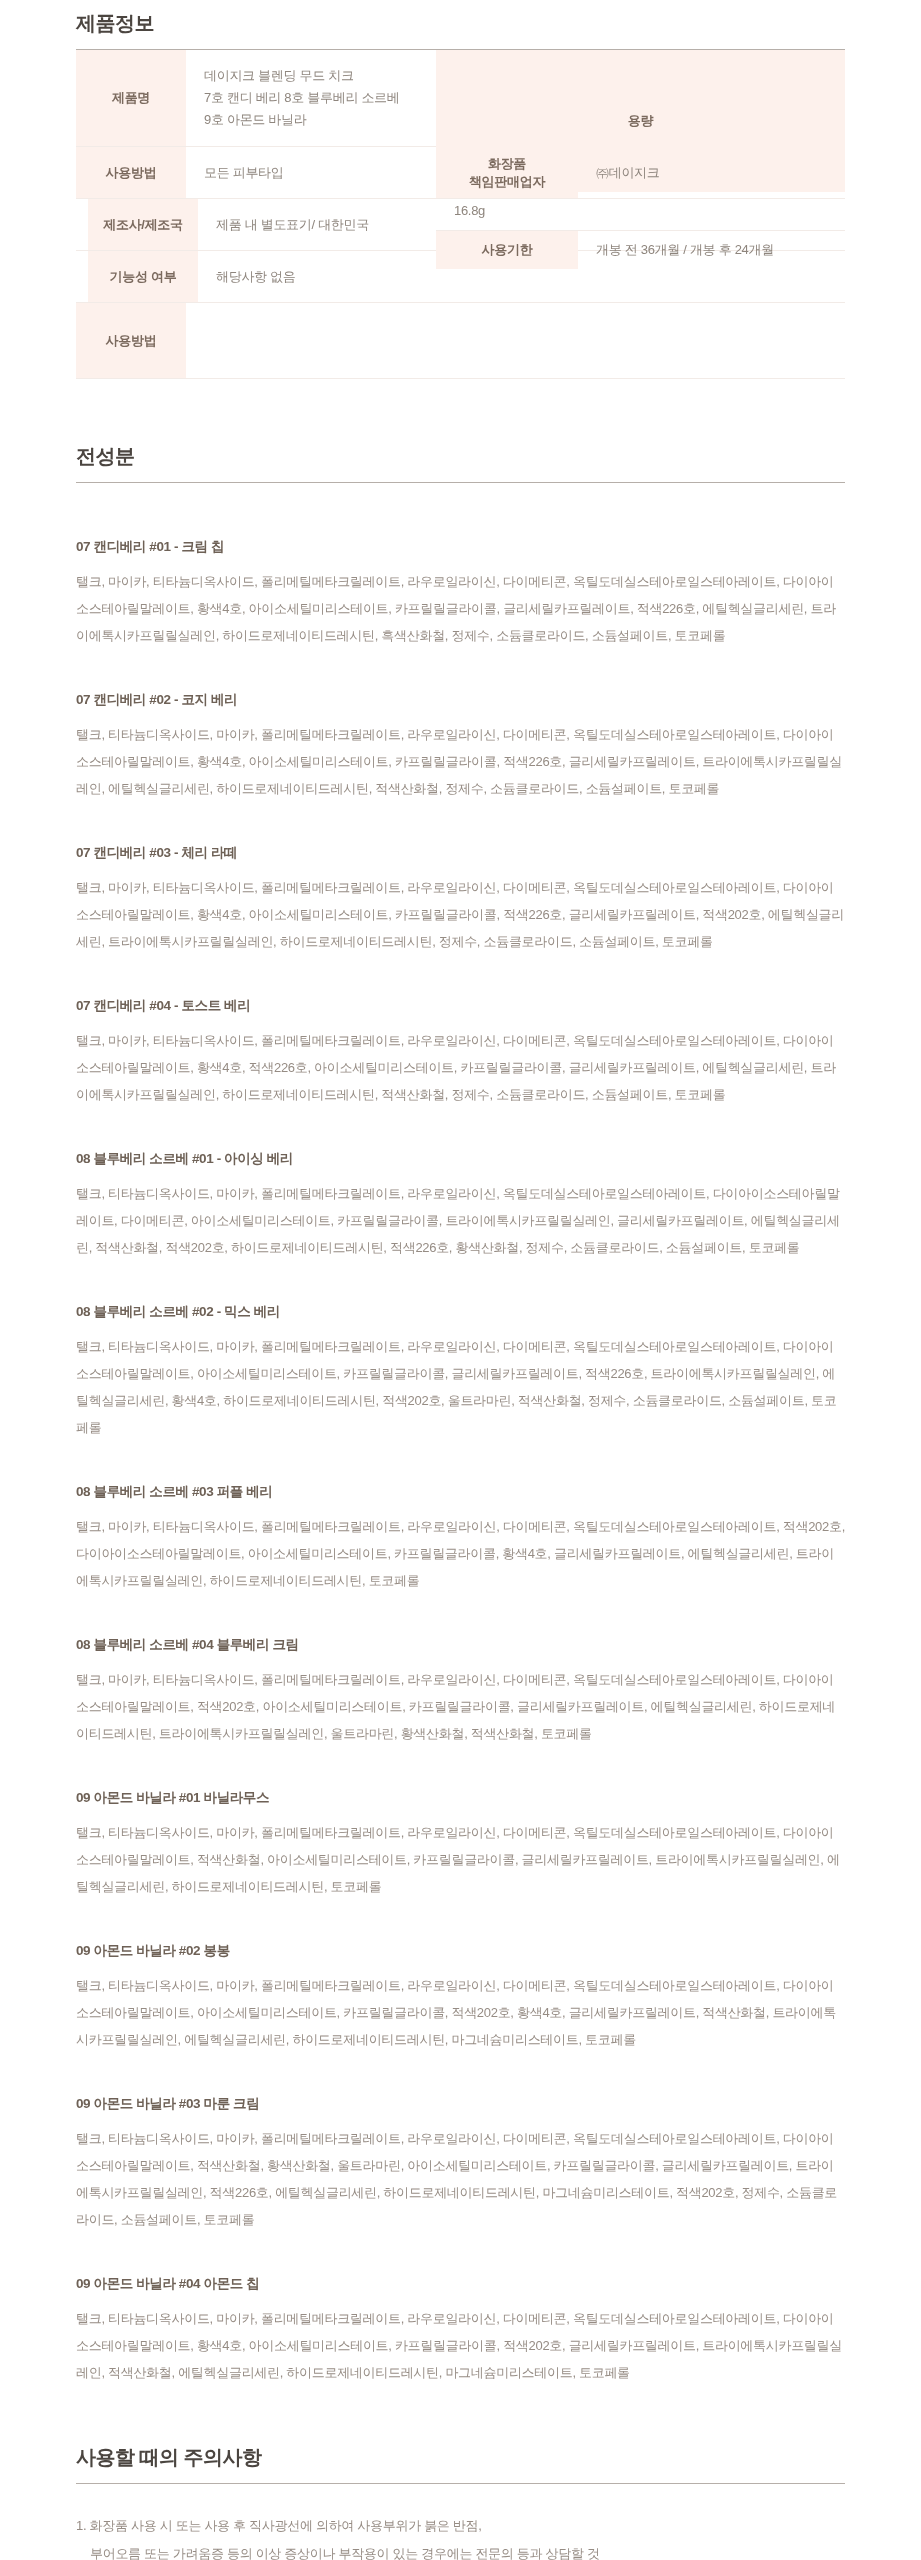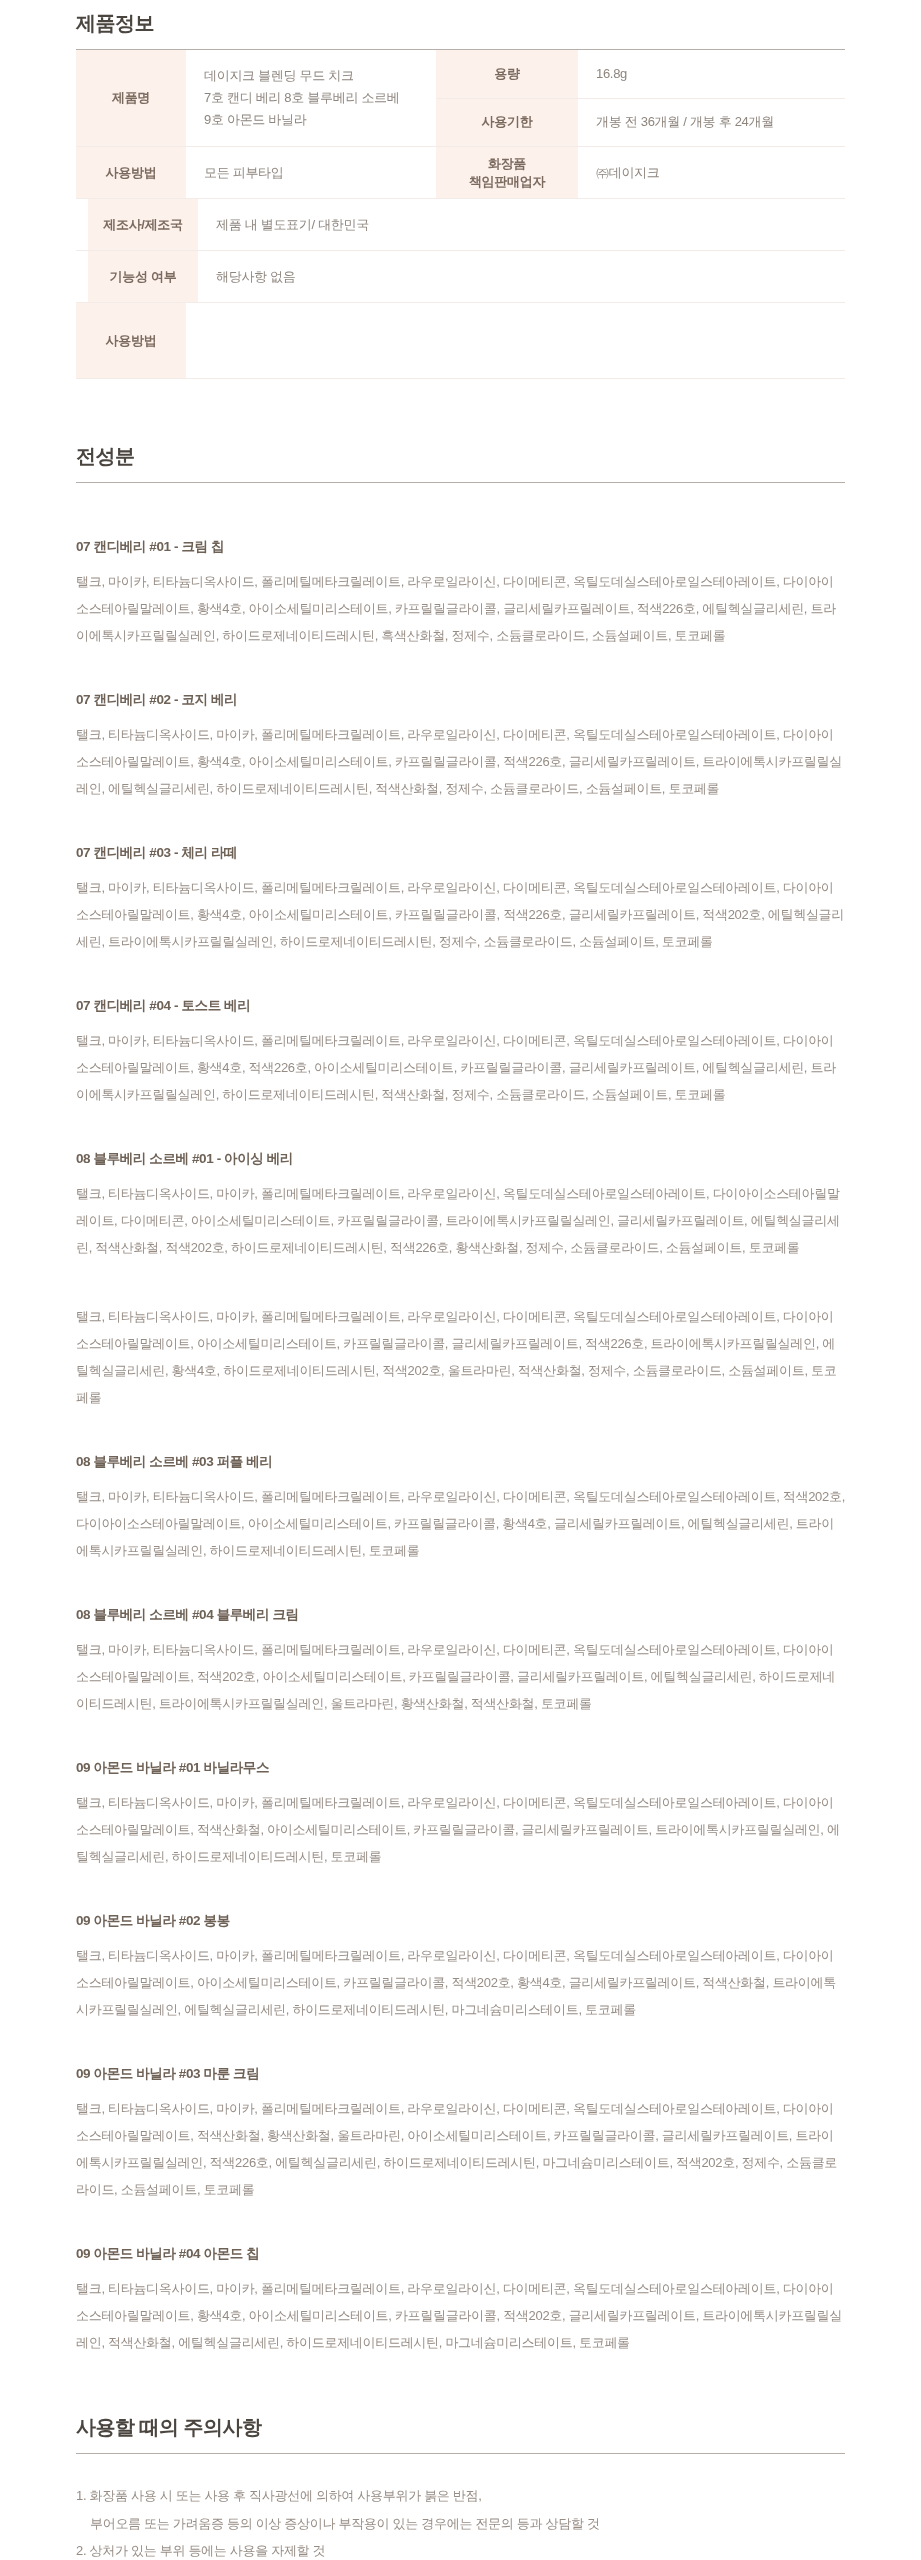--- a/index.html
+++ b/index.html
@@ -20,21 +20,21 @@
   .cell.label {
     background:#fdf1ec; color:#7b6a5e; font-weight:700;
     display:flex; align-items:center; justify-content:center;
     text-align:center; flex:0 0 110px; white-space:pre-line; line-height:18px;
   }
   .cell.value { display:flex; align-items:center; padding:8px 0 8px 18px; color:#8e857d; line-height:22px; white-space:pre-line; }
   .row-a { height:97px; }
   .row-a .cell.value.main { flex:0 0 250px; }
   .right-stack { flex:1 1 auto; display:flex; flex-direction:column; }
   .right-stack .subrow { display:flex; flex:1 1 auto; }
-  .right-stack .subrow:first-child { border-bottom:1px solid #f2ebe7; }
+  .right-stack .subrow:first-child { border-bottom:1px solid #f2ebe7;flex-direction:column; }
   .right-stack .cell.label { flex:0 0 142px; }
   .right-stack .cell.value { flex:1 1 auto; }
   .row-b { height:52px; }
   .row-b .cell.value.skin { flex:0 0 250px; }
   .row-b .cell.label.seller { flex:0 0 142px; }
   .row-b .cell.value.seller-v { flex:1 1 auto; }
   .row-c, .row-d { height:52px;padding-left:12px; }
   .row-e { height:76px; }
   .cell.value.wide { flex:1 1 auto; }
 
@@ -129,20 +129,21 @@
           <div class="ing-title">07 캔디베리 #04 - 토스트 베리</div>
           <p class="ing-text">탤크, 마이카, 티타늄디옥사이드, 폴리메틸메타크릴레이트, 라우로일라이신, 다이메티콘, 옥틸도데실스테아로일스테아레이트, 다이아이소스테아릴말레이트, 황색4호, 적색226호, 아이소세틸미리스테이트, 카프릴릴글라이콜, 글리세릴카프릴레이트, 에틸헥실글리세린, 트라이에톡시카프릴릴실레인, 하이드로제네이티드레시틴, 적색산화철, 정제수, 소듐클로라이드, 소듐설페이트, 토코페롤</p>
         </div>
 
         <div class="ing-block">
           <div class="ing-title">08 블루베리 소르베 #01 - 아이싱 베리</div>
           <p class="ing-text">탤크, 티타늄디옥사이드, 마이카, 폴리메틸메타크릴레이트, 라우로일라이신, 옥틸도데실스테아로일스테아레이트, 다이아이소스테아릴말레이트, 다이메티콘, 아이소세틸미리스테이트, 카프릴릴글라이콜, 트라이에톡시카프릴릴실레인, 글리세릴카프릴레이트, 에틸헥실글리세린, 적색산화철, 적색202호, 하이드로제네이티드레시틴, 적색226호, 황색산화철, 정제수, 소듐클로라이드, 소듐설페이트, 토코페롤</p>
         </div>
 
         <div class="ing-block">
+          <div class="ing-title">08 블루베리 소르베 #02 - 믹스 베리</div>
           <p class="ing-text">탤크, 티타늄디옥사이드, 마이카, 폴리메틸메타크릴레이트, 라우로일라이신, 다이메티콘, 옥틸도데실스테아로일스테아레이트, 다이아이소스테아릴말레이트, 아이소세틸미리스테이트, 카프릴릴글라이콜, 글리세릴카프릴레이트, 적색226호, 트라이에톡시카프릴릴실레인, 에틸헥실글리세린, 황색4호, 하이드로제네이티드레시틴, 적색202호, 울트라마린, 적색산화철, 정제수, 소듐클로라이드, 소듐설페이트, 토코페롤</p>
         </div>
 
         <div class="ing-block">
           <div class="ing-title">08 블루베리 소르베 #03 퍼플 베리</div>
           <p class="ing-text">탤크, 마이카, 티타늄디옥사이드, 폴리메틸메타크릴레이트, 라우로일라이신, 다이메티콘, 옥틸도데실스테아로일스테아레이트, 적색202호, 다이아이소스테아릴말레이트, 아이소세틸미리스테이트, 카프릴릴글라이콜, 황색4호, 글리세릴카프릴레이트, 에틸헥실글리세린, 트라이에톡시카프릴릴실레인, 하이드로제네이티드레시틴, 토코페롤</p>
         </div>
 
         <div class="ing-block">
           <div class="ing-title">08 블루베리 소르베 #04 블루베리 크림</div>

